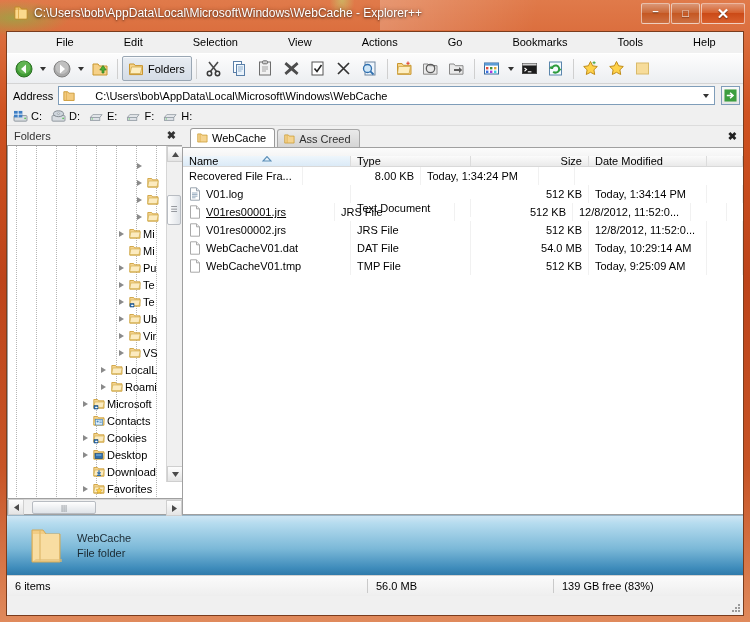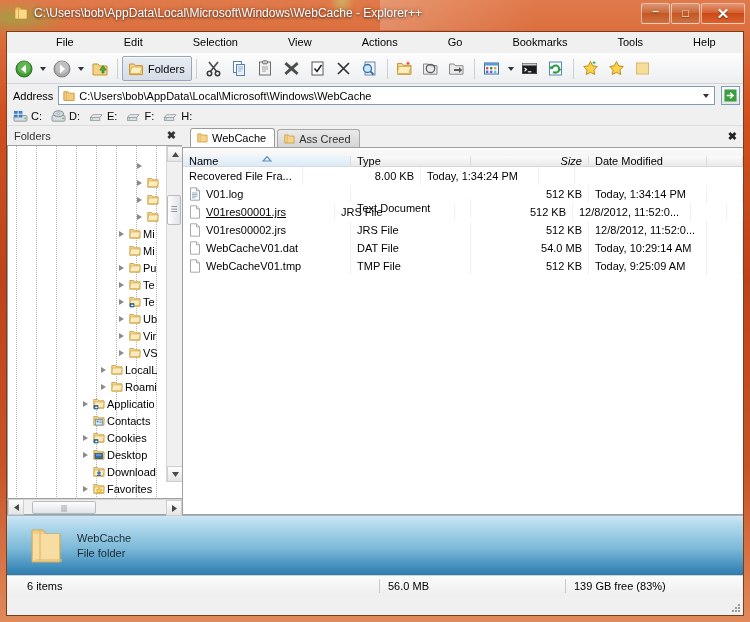--- a/index.html
+++ b/index.html
@@ -100,21 +100,21 @@
     cursor:pointer; font-size:11px;
   }
 
   
   #addressbar {
     height:23px; background:#f0f0f0; display:flex; align-items:center; padding:0 3px 0 6px; gap:5px;
   }
   #addr-label { font-size:11px; color:#000; }
   #addr-input {
     flex:1; height:19px; background:#fff; border:1px solid #7f9db9;
-    display:flex; align-items:center; padding:0 2px 0 4px; gap:4px;
+    display:flex; align-items:center; padding:0 2px 0 4px; gap:20px;
     font-size:11px;
   }
   #addr-text { flex:1; color:#000; white-space:nowrap; overflow:hidden; }
   #addr-caret { width:13px; display:flex; align-items:center; justify-content:center; cursor:pointer;}
   #addr-go {
     width:19px; height:19px; margin-left:1px;
     border:1px solid #7f9db9; background:linear-gradient(180deg,#fafafa,#e6e6e6);
     display:flex; align-items:center; justify-content:center; cursor:pointer;
   }
 
@@ -178,21 +178,21 @@
 
   #listview { flex:1; background:#fff; border:1px solid #a0a0a0; border-right:none; display:flex; flex-direction:column; overflow:hidden;}
   #colhead { height:19px; display:flex; background:linear-gradient(180deg,#fcfcfc,#ececec); border-bottom:1px solid #d9d9d9; }
   .col {
     display:flex; align-items:center; font-size:11px; color:#000;
     border-right:1px solid #dcdcdc; padding:0 6px; position:relative; cursor:pointer;
     background:linear-gradient(180deg,#fbfbfb,#eaeaea);
     margin-top:8px;
   }
   .col.sorted { background:linear-gradient(180deg,#eef6fc,#dbeaf7); }
-  .col.right { justify-content:flex-end;font-style:italic; }
+  .col.right { justify-content:flex-end; }
   .sortarrow { position:absolute; left:50%; top:0px; transform:translateX(-50%); }
   .rows { flex:1; }
   .row { height:18px; display:flex; align-items:center; font-size:11px; cursor:default; }
   .cell { padding:0 6px; display:flex; align-items:center; gap:5px; white-space:nowrap; overflow:hidden; }
   .cell.right { justify-content:flex-end; }
   .gridline { border-right:1px solid #f1f1f1; height:100%; }
 
   
   .ficon { width:12px; height:14px; flex:0 0 12px; }
 
@@ -201,21 +201,21 @@
     height:60px;
     background:linear-gradient(180deg,#cfe6f4 0%, #b6dcef 12%, #7cb9d8 55%, #3f8cbb 88%, #2f7aab 100%);
     border-top:1px solid #9ab6c8;
     display:flex; align-items:center; padding-left:22px; gap:14px;
   }
   #info-text { font-size:11px; color:#1b2a33; line-height:15px; }
 
   
   #statusbar {
     height:21px; background:linear-gradient(180deg,#fbfbfb,#eeeeee);
-    border-top:1px solid #d2d2d2; display:flex; align-items:center; font-size:11px;padding-left:12px;
+    border-top:1px solid #d2d2d2; display:flex; align-items:center; font-size:11px;
   }
   .sb-cell { padding:0 8px; height:100%; display:flex; align-items:center; }
   .sb-div { width:1px; height:14px; background:#cacaca; }
   #resize-grip { position:absolute; right:2px; bottom:2px; }
 </style>
 </head>
 <body>
 
 <div id="window">
   <div id="aero-tint"></div>
@@ -650,21 +650,21 @@
               <div class="tnode" style="padding-left: 72px;">
                 <span class="expander">
                   <span class="tri"></span>
                 </span>
                 <svg class="ficon" width="12" height="13" viewBox="0 0 12 14">
                   <path d="M.8 2.5 h3.8 l1 1.3 H11 v7.4 H.8 Z" fill="#f5d490" stroke="#c9992f" stroke-width=".8"></path>
                   <path d="M1.8 5 h9.4 l-1.2 5.6 H.8 Z" fill="#fcebc0" stroke="#cda945" stroke-width=".6"></path>
                   <path d="M1 8.5 h4 v3.5 H1 z" fill="#2f6fae" stroke="#1d4b78" stroke-width=".6"></path>
                   <path d="M1.8 10.6 l1.6 -1.4 0 .7 1.1 0 0 1 -1.1 0 0 .7 z" fill="#fff"></path>
                 </svg>
-                <span class="tlabel">Applicatio</span>
+                <span class="tlabel">Microsoft</span>
               </div>
               <div class="tnode" style="padding-left: 72px;">
                 <span class="expander"></span>
                 <svg class="ficon" width="12" height="13" viewBox="0 0 12 14">
                   <path d="M.8 2.5 h3.8 l1 1.3 H11 v7.4 H.8 Z" fill="#f5d490" stroke="#c9992f" stroke-width=".8"></path>
                   <path d="M1.8 5 h9.4 l-1.2 5.6 H.8 Z" fill="#fcebc0" stroke="#cda945" stroke-width=".6"></path>
                   <rect x="2.5" y="5.5" width="7" height="5.5" fill="#dff0fb" stroke="#4a87bd" stroke-width=".7"></rect>
                   <circle cx="4.6" cy="7.5" r="1.1" fill="#4a87bd"></circle>
                   <path d="M6.4 7 h2.4 M6.4 8.6 h2.4" stroke="#4a87bd" stroke-width=".7"></path>
                 </svg>

